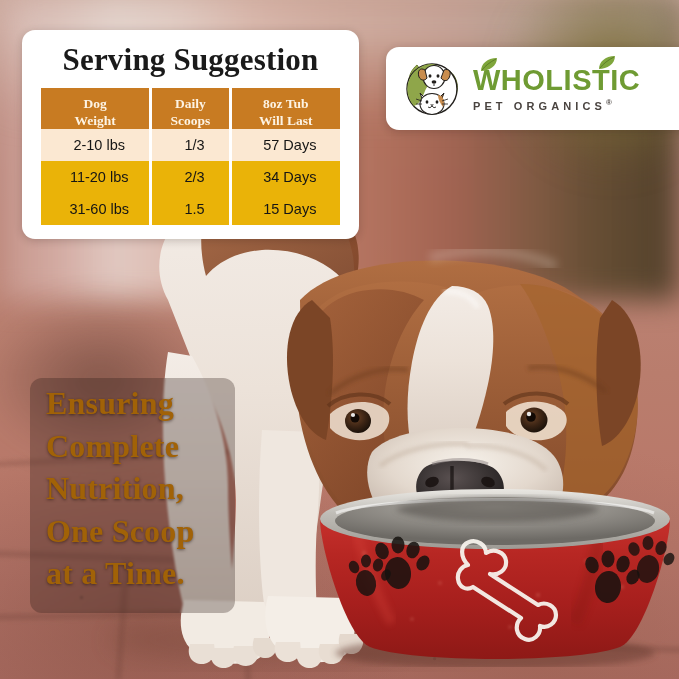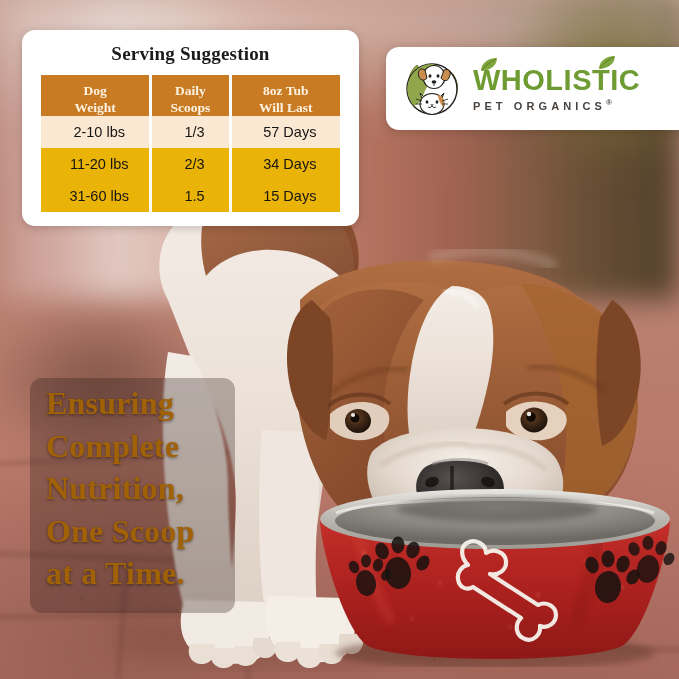--- a/index.html
+++ b/index.html
@@ -96,21 +96,21 @@
     left: 22px; top: 30px; width: 337px;
     background: #ffffff;
     border-radius: 13px;
     box-shadow: 0 2px 9px rgba(40,22,16,.22);
     padding: 11px 16px 14px 16px;
     box-sizing: border-box;
   }
   .card-title {
     font-family: "Liberation Serif", serif;
     font-weight: bold;
-    font-size: 19px;
+    font-size: 31px;
     color: #1a1a1a;
     text-align: center;
     letter-spacing: .2px;
     margin: 3px 0 11px 0;
     line-height: 1.05;
   }
   table.serving {
     width: 100%;
     border-collapse: separate;
     border-spacing: 3px 0;

